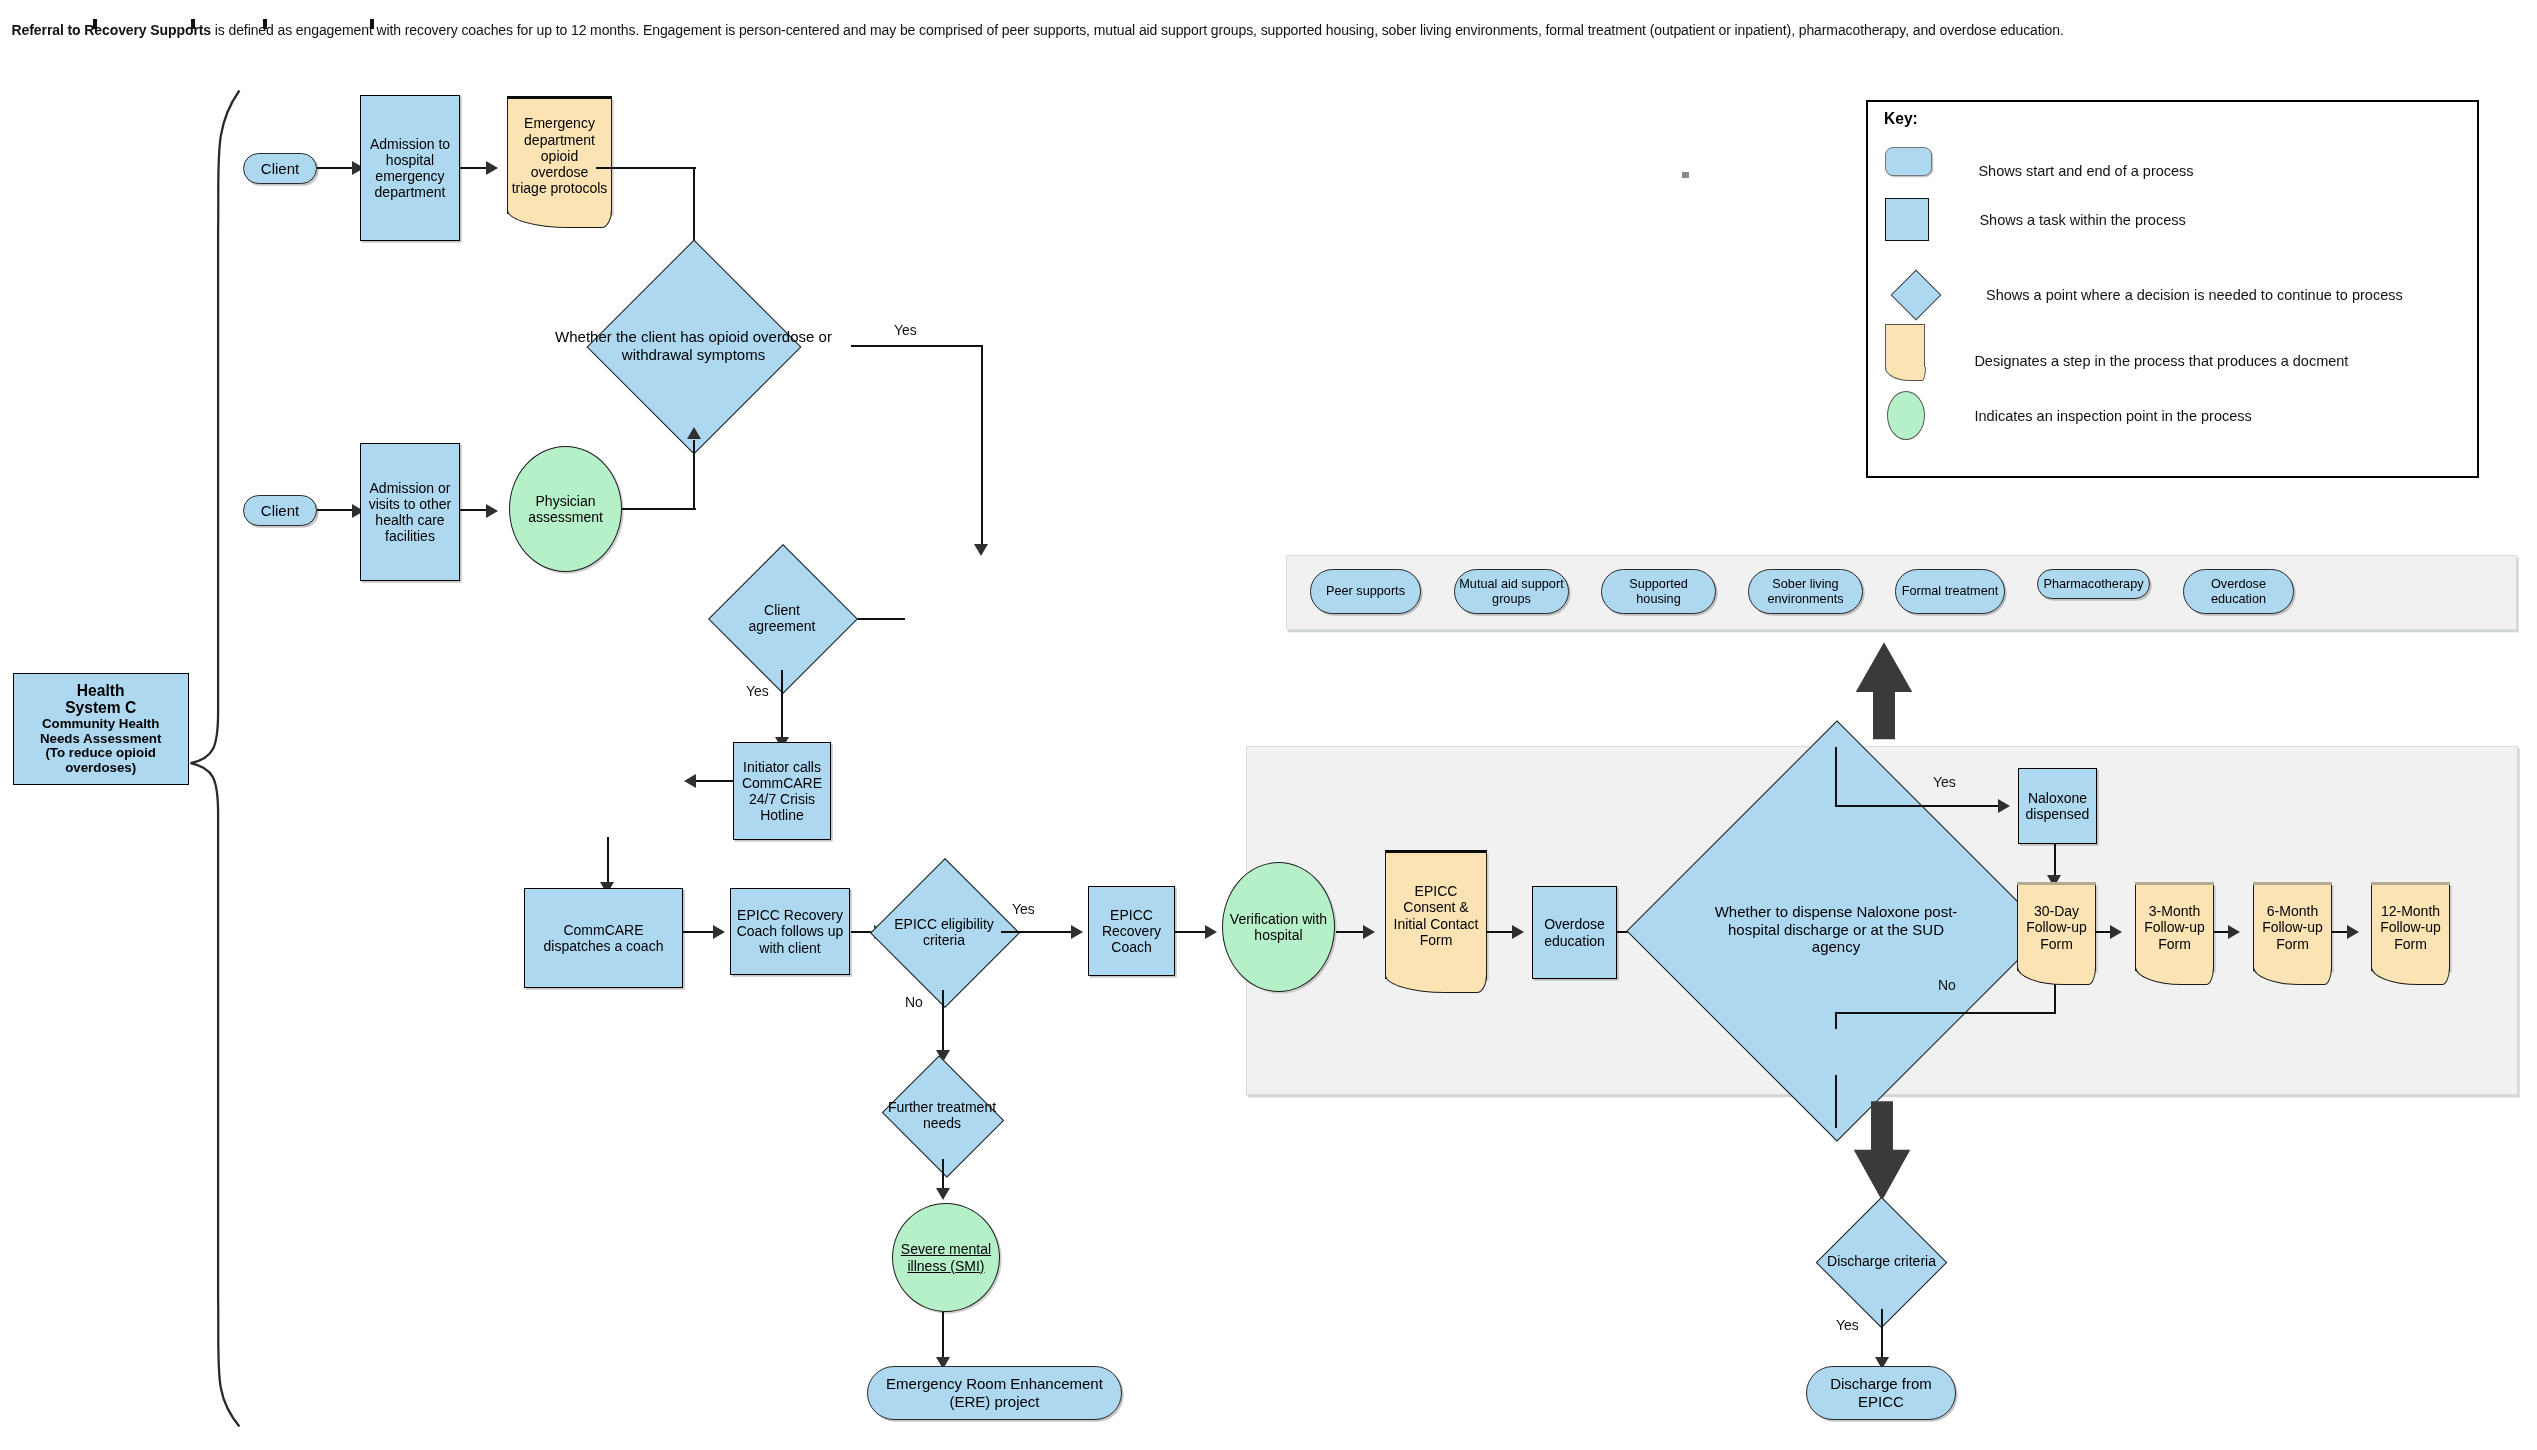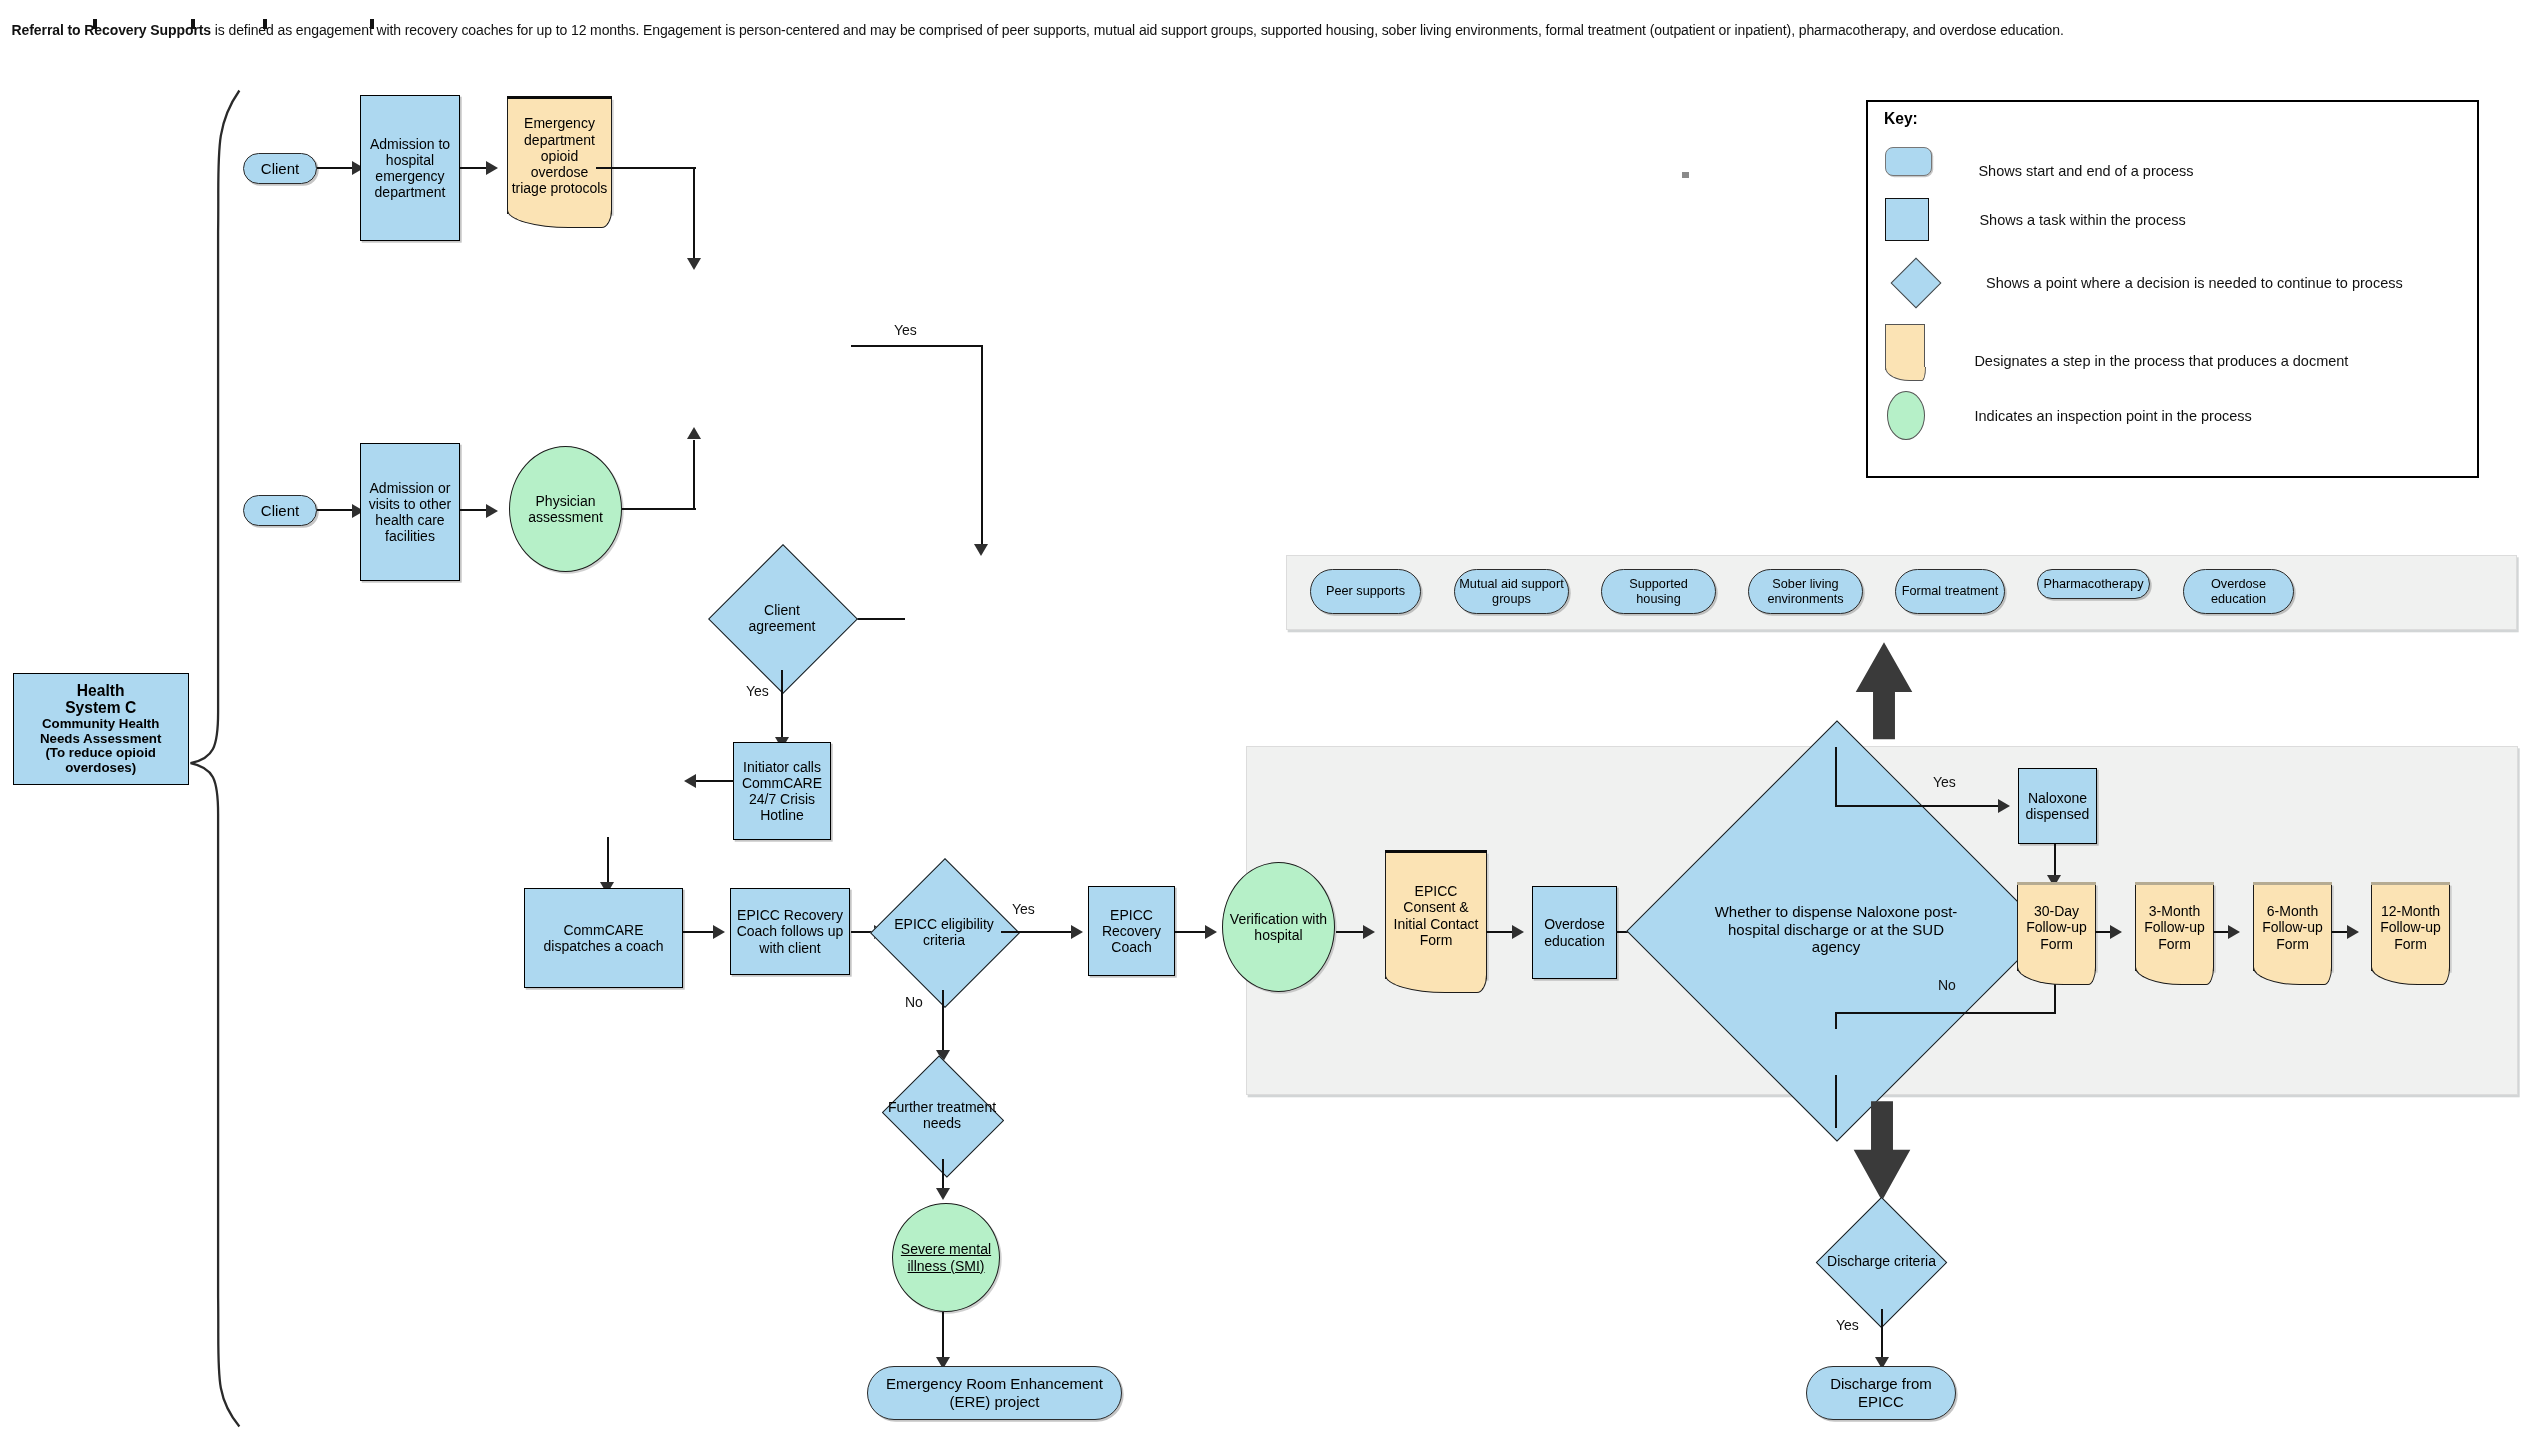--- a/index.html
+++ b/index.html
@@ -115,20 +115,24 @@
   <div class="shape doc f24" style="left:507px;top:98px;width:105px;height:116px;">
     <div class="topbar"></div>
     <span class="txt">Emergency department opioid overdose triage protocols</span>
     <div class="wave"></div>
   </div>
 
   <div class="ln lnh lnk" style="left:596px;top:167px;width:100px;"></div>
   <div class="ln lnv lnk" style="left:693px;top:167px;height:93px;"></div>
   <div class="arw arw-d" style="left:687px;top:258px;"></div>
 
+  <div class="shape decision" style="left:536px;top:271px;width:315px;height:150px;">
+    <div class="dia" style="left:82px;top:0px;width:150px;height:150px;"></div>
+    <span class="dlabel f26">Whether the client has opioid overdose or withdrawal symptoms</span>
+  </div>
 
   <div class="ln lnh lnk" style="left:851px;top:345px;width:132px;"></div>
   <div class="edgelbl" style="left:894px;top:322px;">Yes</div>
   <div class="ln lnv lnk" style="left:981px;top:345px;height:201px;"></div>
   <div class="arw arw-d" style="left:974px;top:544px;"></div>
 
   <div class="shape termin f26" style="left:243px;top:495px;width:74px;height:31px;">
     <span class="txt">Client</span>
   </div>
   <div class="ln lnh lnk" style="left:317px;top:509px;width:41px;"></div>
@@ -324,21 +328,21 @@
     <div class="key-row" style="left:17.4px;top:41px;">
       <div class="k-term"></div>
       <div class="key-txt" style="margin-left:46px;margin-top:20px;">Shows start and end of a process</div>
     </div>
 
     <div class="key-row" style="left:17.4px;top:96px;">
       <div class="k-task"></div>
       <div class="key-txt" style="margin-left:50px;">Shows a task within the process</div>
     </div>
 
-    <div class="key-row" style="left:30px;top:163px;text-align:right;">
+    <div class="key-row" style="left:30px;top:175px;text-align:right;">
       <div class="k-dec"></div>
       <div class="key-txt" style="margin-left:52px;">Shows a point where a decision is needed to continue to process</div>
     </div>
 
     <div class="key-row" style="left:17.4px;top:222px;">
       <div class="k-doc"></div>
       <div class="key-txt" style="margin-left:49px;margin-top:27px;">Designates a step in the process that produces a docment</div>
     </div>
 
     <div class="key-row" style="left:18.5px;top:289px;">

